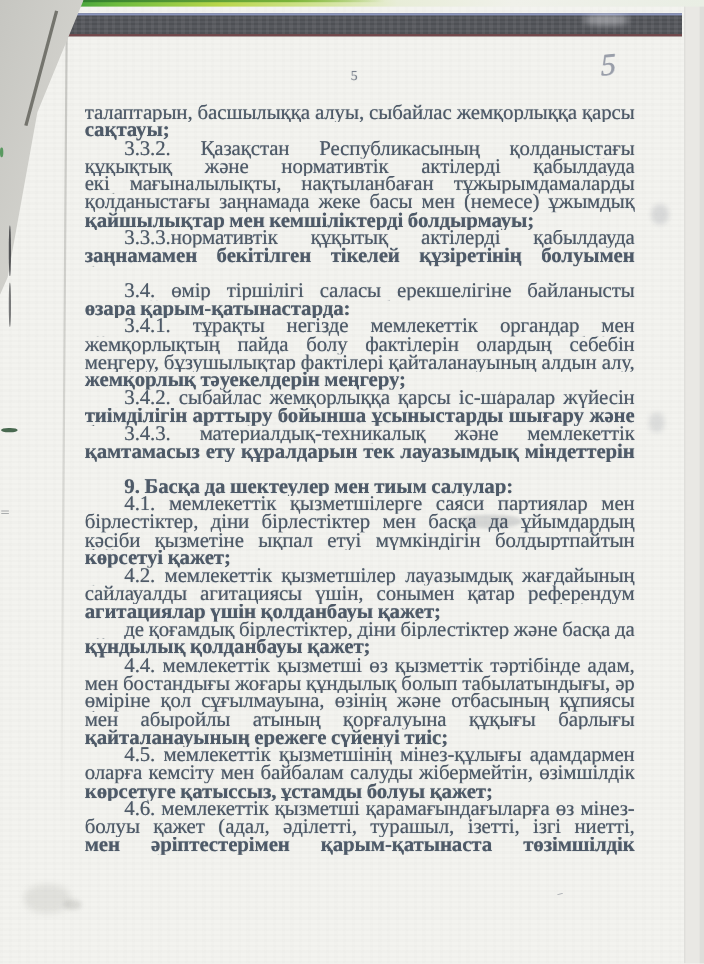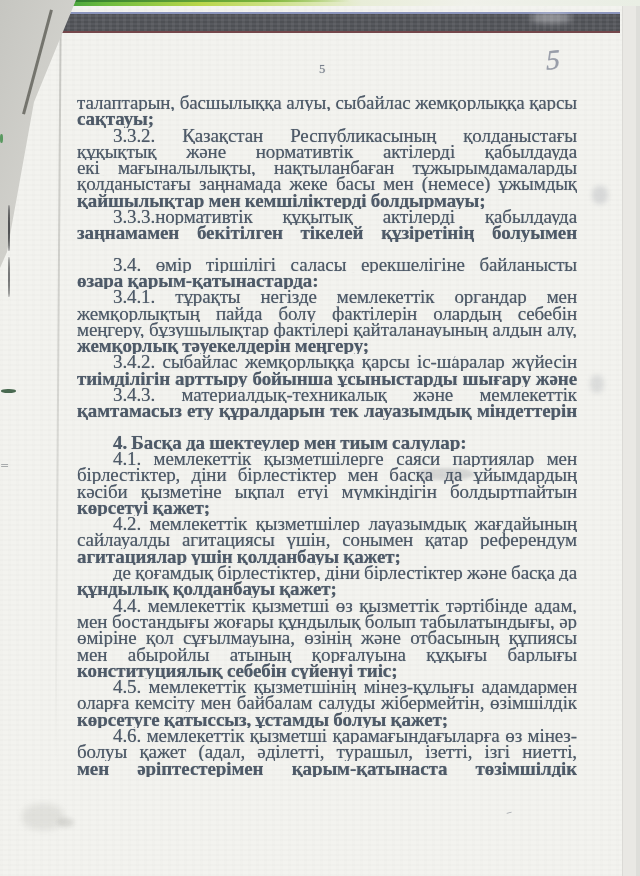--- a/index.html
+++ b/index.html
@@ -128,21 +128,21 @@
       </div>
       <div class="para ind">
         <div class="ln">3.4.2. сыбайлас жемқорлыққа қарсы іс-шаралар жүйесін енгізудің</div>
         <div class="ln last">тиімділігін арттыру бойынша ұсыныстарды шығару және басшылыққа енгізу;</div>
       </div>
       <div class="para ind">
         <div class="ln">3.4.3. материалдық-техникалық және мемлекеттік мүліктің басқа да</div>
         <div class="ln last">қамтамасыз ету құралдарын тек лауазымдық міндеттерін орындауда қолдану.</div>
       </div>
       <div class="para ind gap">
-        <div class="ln last">4. Басқа да шектеулер мен тиым салулар:</div>
+        <div class="ln last">9. Басқа да шектеулер мен тиым салулар:</div>
       </div>
       <div class="para ind">
         <div class="ln">4.1. мемлекеттік қызметшілерге саяси партиялар мен қоғамдық</div>
         <div class="ln">бірлестіктер, діни бірлестіктер мен басқа да ұйымдардың шешімдерін өзінің</div>
         <div class="ln">кәсіби қызметіне ықпал етуі мүмкіндігін болдыртпайтын бейтараптықты</div>
         <div class="ln last">көрсетуі қажет;</div>
       </div>
       <div class="para ind">
         <div class="ln">4.2. мемлекеттік қызметшілер лауазымдық жағдайының басымдықтарын</div>
         <div class="ln">сайлауалды агитациясы үшін, сонымен қатар референдум сұрақтары бойынша</div>
@@ -150,21 +150,21 @@
       </div>
       <div class="para ind">
         <div class="ln">де қоғамдық бірлестіктер, діни бірлестіктер және басқа да ұйымдардың</div>
         <div class="ln last">құндылық қолданбауы қажет;</div>
       </div>
       <div class="para ind">
         <div class="ln">4.4. мемлекеттік қызметші өз қызметтік тәртібінде адам, оның құқығы</div>
         <div class="ln">мен бостандығы жоғары құндылық болып табылатындығы, әр азамат жеке</div>
         <div class="ln">өміріне қол сұғылмауына, өзінің және отбасының құпиясы болуына, ар-намысы</div>
         <div class="ln">мен абыройлы атының қорғалуына құқығы барлығы көрсетілген</div>
-        <div class="ln last">конституциялық себебін сүйенуі тиіс;</div>
+        <div class="ln last">қайталанауының ережеге сүйенуі тиіс;</div>
       </div>
       <div class="para ind">
         <div class="ln">4.5. мемлекеттік қызметшінің мінез-құлығы адамдармен қарым-қатынаста</div>
         <div class="ln">оларға кемсіту мен байбалам салуды жібермейтін, өзімшілдік пен осалдықты</div>
         <div class="ln last">көрсетуге қатыссыз, ұстамды болуы қажет;</div>
       </div>
       <div class="para ind">
         <div class="ln">4.6. мемлекеттік қызметші қарамағындағыларға өз мінез-құлығымен үлгі</div>
         <div class="ln">болуы қажет (адал, әділетті, турашыл, ізетті, ізгі ниетті, ұқыпты және азаматтар</div>
         <div class="ln last">мен әріптестерімен қарым-қатынаста төзімшілдік көрсету);</div>

